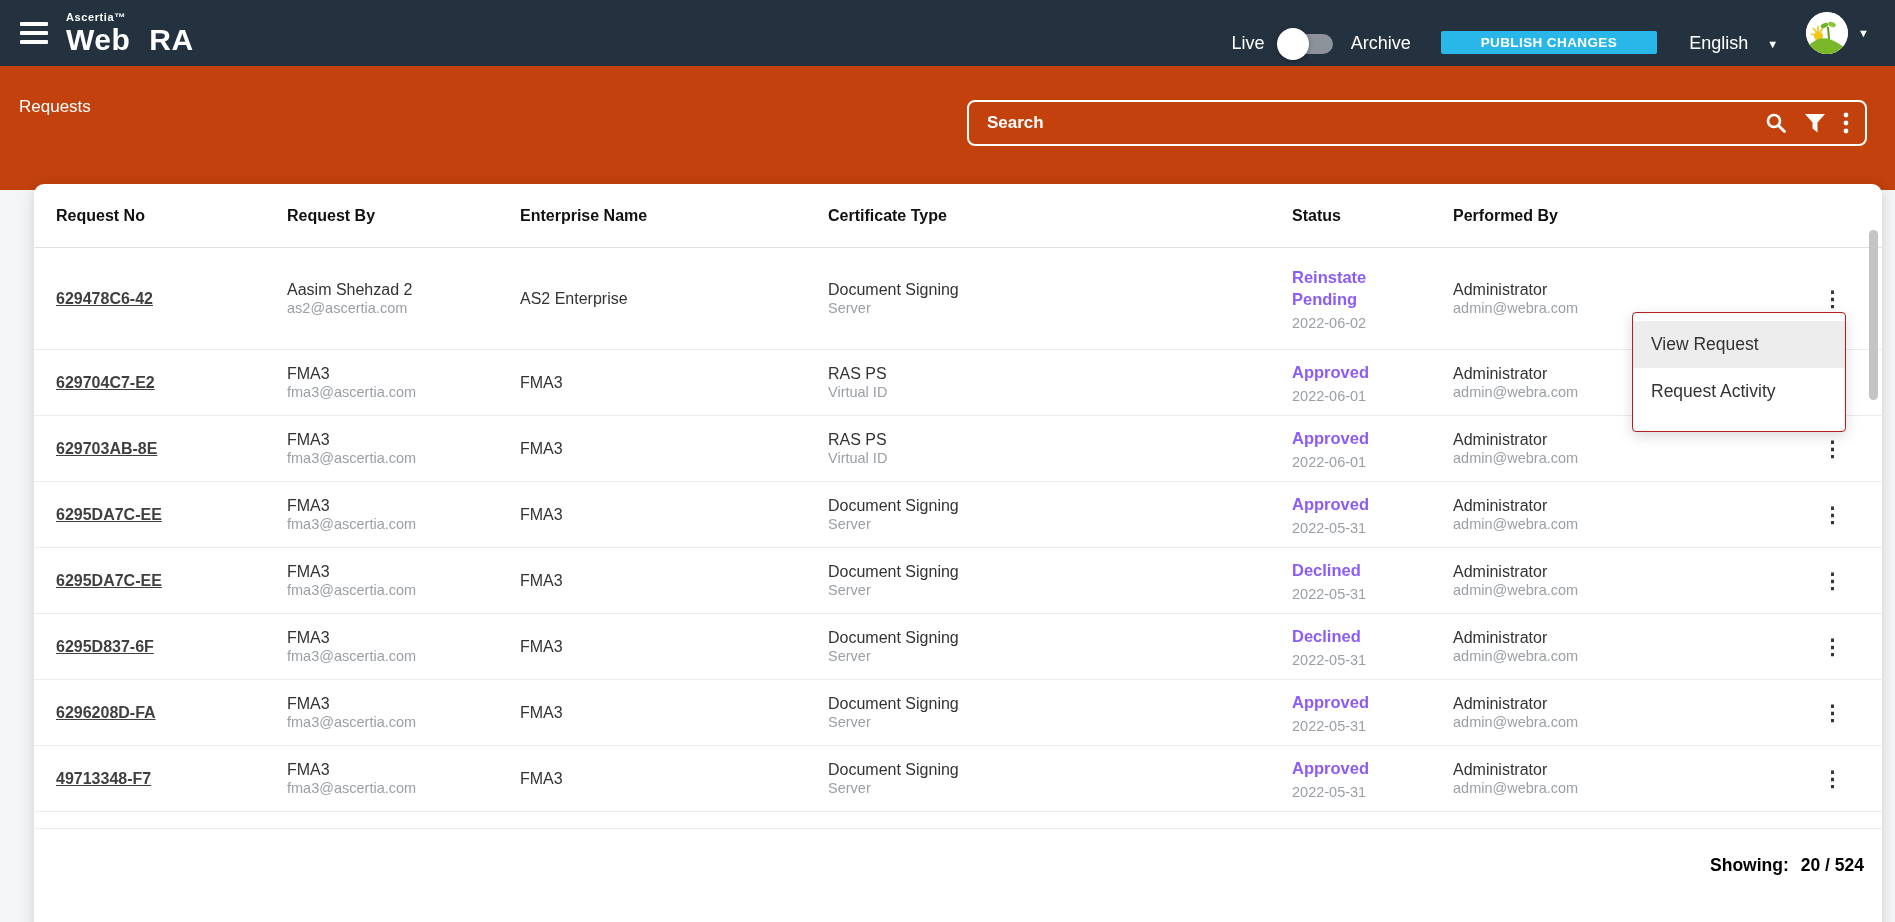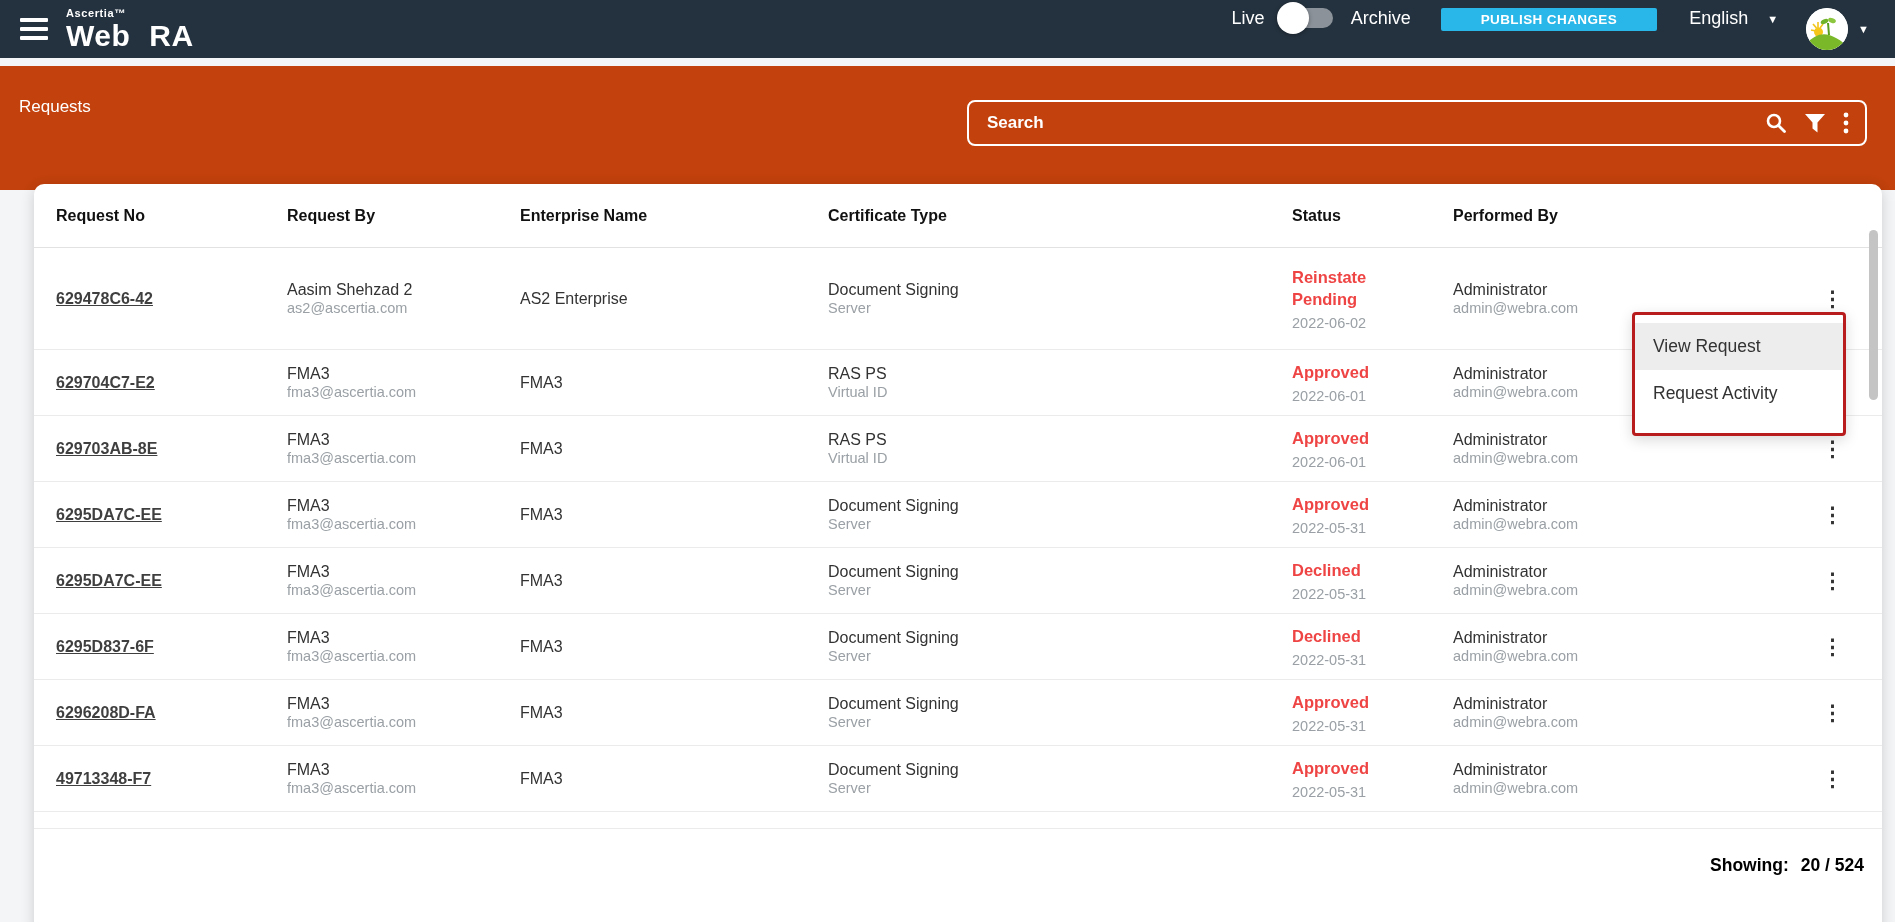--- a/index.html
+++ b/index.html
@@ -8,32 +8,32 @@
     width:1895px; height:922px;
     font-family:"Liberation Sans", sans-serif;
     background:#f4f5f6;
     position:relative;
     overflow:hidden;
     color:#333;
   }
 
   
   .topbar {
-    position:absolute; top:0; left:0; width:1895px; height:58px;
+    position:absolute; top:0; left:0; width:1895px; height:66px;
     background:#24323f;
     display:flex; align-items:center;
     z-index:30;
   }
   .hamburger { margin-left:20px; width:28px; cursor:pointer; }
   .hamburger .bar { height:4px; background:#fff; margin:5px 0; border-radius:1px; }
   .brand { margin-left:18px; color:#fff; line-height:1; }
   .brand-small { font-size:11px; font-weight:bold; letter-spacing:.6px; margin-bottom:2px; }
   .brand-big { font-size:30px; font-weight:bold; letter-spacing:.5px; display:flex; gap:19px; }
 
-  .topbar-right { margin-left:auto; margin-right:26px; display:flex; align-items:flex-start; }
+  .topbar-right { margin-left:auto; margin-right:26px; display:flex; align-items:flex-end; }
   .tb-label { color:#fff; font-size:18px; }
   .toggle { width:54px; height:20px; background:#8b9299; border-radius:10px; margin:0 18px 0 14px; position:relative; cursor:pointer; }
   .toggle-knob { position:absolute; left:-2px; top:-6px; width:32px; height:32px; border-radius:50%; background:#fff; box-shadow:0 1px 4px rgba(0,0,0,.35); }
   .archive-label { margin-right:30px; }
   .publish-btn {
     background:#29b6e8; color:#fff; border:none; border-radius:2px;
     font-family:"Liberation Sans", sans-serif;
     font-size:13.5px; font-weight:bold; letter-spacing:.4px;
     padding:4px 40px; margin-right:32px; cursor:pointer;
   }
@@ -77,38 +77,38 @@
     align-items:center;
     padding:0 42px 0 22px;
   }
   .thead { height:64px; border-bottom:1px solid #e2e2e2; }
   .th { font-size:16px; font-weight:bold; color:#111; }
   .trow { height:66px; border-bottom:1px solid #ebebeb; }
   .trow.tall { height:102px; }
   .cell-main { font-size:16px; color:#333; }
   .cell-sub { font-size:14.5px; color:#9aa0a5; margin-top:1px; }
   .reqno { font-size:16px; font-weight:bold; color:#3f3f3f; text-decoration:underline; cursor:pointer; }
-  .status-main { font-size:16.5px; font-weight:bold; color:#ef4444; max-width:100px; line-height:1.35; }
+  .status-main { font-size:16.5px; font-weight:bold; color:#8b5cf6; max-width:100px; line-height:1.35; }
   .status-date { font-size:14.5px; color:#9aa0a5; margin-top:5px; }
   .kebab { justify-self:end; font-size:21px; font-weight:bold; color:#333; cursor:pointer; width:18px; text-align:center; user-select:none; }
   .sliver { height:17px; border-bottom:1px solid #ebebeb; }
   .tfoot {
     display:flex; justify-content:flex-end; align-items:center; gap:12px;
     padding:26px 18px 0 0;
     font-size:17.5px; font-weight:bold; color:#000;
   }
   .scroll-thumb {
     position:absolute; right:4px; top:46px; width:9px; height:170px;
     background:#c4c4c4; border-radius:5px; cursor:pointer;
   }
 
   
   .context-menu {
     position:absolute; left:1632px; top:312px; width:214px;
-    background:#fff; border:3px solid #b91c1c; border-radius:4px;
+    background:#fff; border:1px solid #b91c1c; border-radius:4px;
     box-shadow:0 4px 14px rgba(0,0,0,.15);
     padding:8px 0 16px 0; z-index:20;
   }
   .menu-item { font-size:17.5px; color:#333; padding:13px 18px; cursor:pointer; }
   .menu-item.highlighted { background:#ededed; }
 </style>
 </head>
 <body>
 
 <div class="topbar">

